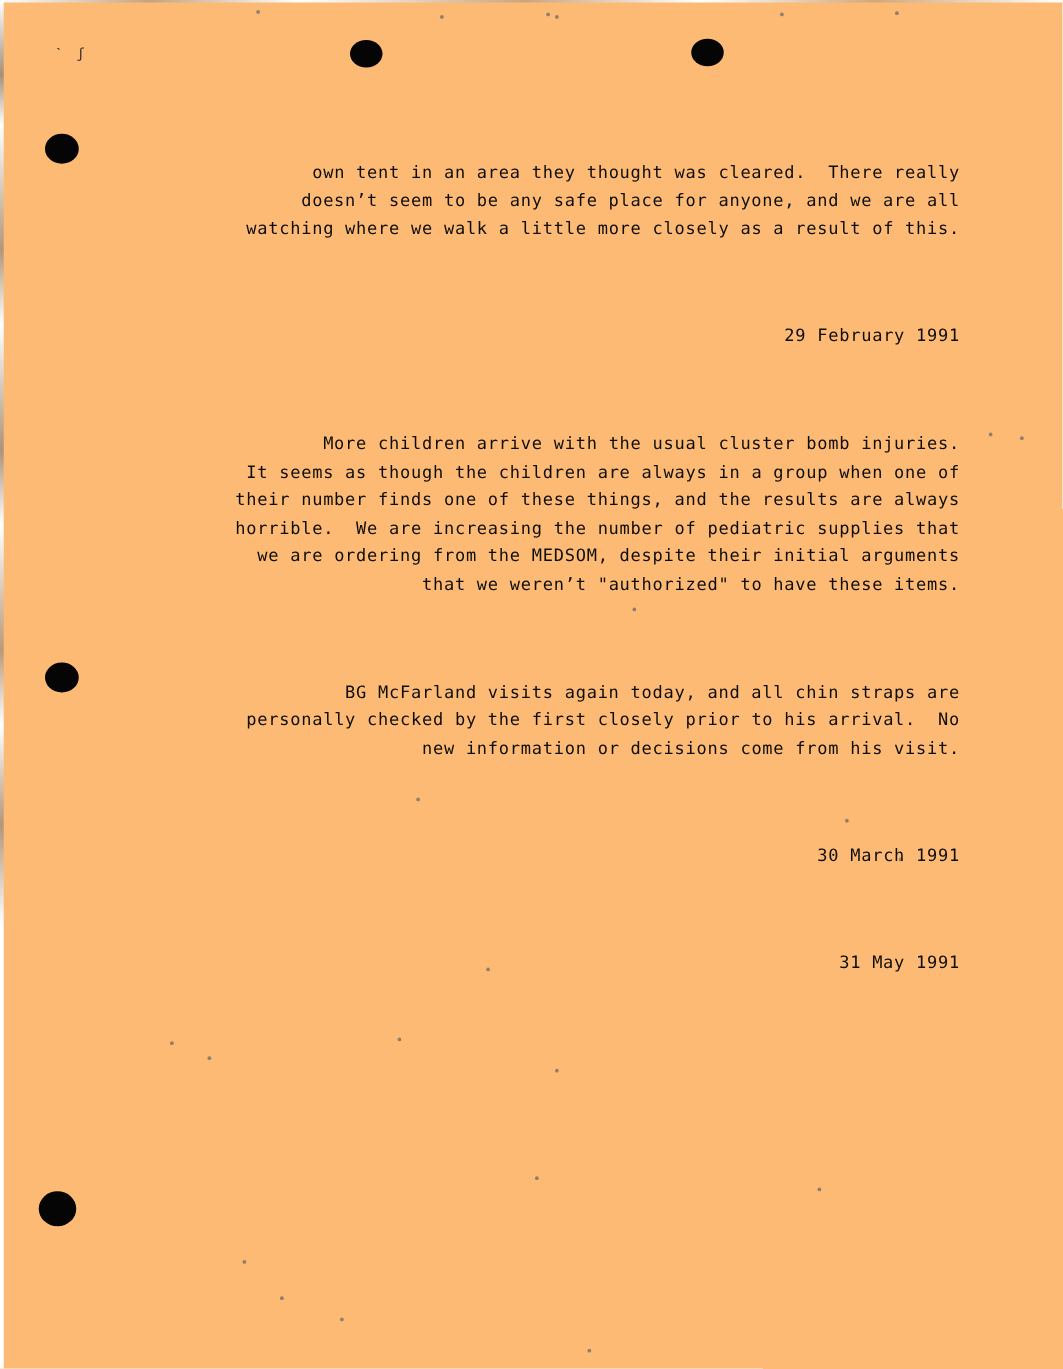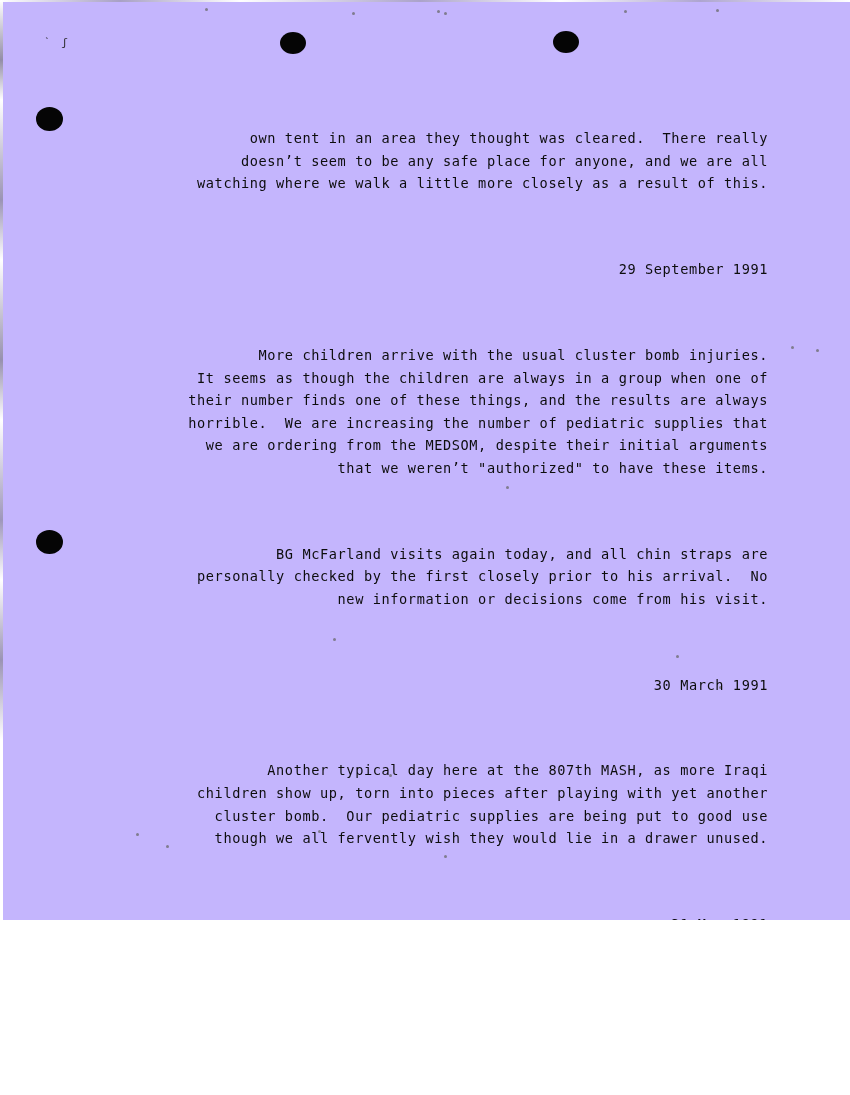--- a/index.html
+++ b/index.html
@@ -3,22 +3,22 @@
 <meta charset="utf-8">
 <style>
   html, body {
     margin: 0;
     padding: 0;
     background: #ffffff;
   }
   .page {
     position: relative;
     width: 850px;
-    height: 920px;
-    background: #c4b5fd;
+    height: 1095px;
+    background: #fdba74;
     overflow: hidden;
     font-family: "DejaVu Sans Mono", "Liberation Mono", monospace;
   }
 
   
   .edge-left {
     position: absolute;
     left: 0;
     top: 0;
     width: 3px;
@@ -134,31 +134,27 @@
   <div class="speck" style="left:654px; top:950px; width:3px; height:3px;"></div>
   <div class="speck" style="left:194px; top:1008px; width:3px; height:3px;"></div>
   <div class="speck" style="left:224px; top:1037px; width:3px; height:3px;"></div>
   <div class="speck" style="left:272px; top:1054px; width:3px; height:3px;"></div>
   <div class="speck" style="left:470px; top:1079px; width:3px; height:3px;"></div>
 
   <div class="body-text">
     <p class="para">own tent in an area they thought was cleared.  There really
 doesn’t seem to be any safe place for anyone, and we are all
 watching where we walk a little more closely as a result of this.</p>
-    <p class="datestamp">29 September 1991</p>
+    <p class="datestamp">29 February 1991</p>
     <p class="para">      More children arrive with the usual cluster bomb injuries.
 It seems as though the children are always in a group when one of
 their number finds one of these things, and the results are always
 horrible.  We are increasing the number of pediatric supplies that
 we are ordering from the MEDSOM, despite their initial arguments
 that we weren’t "authorized" to have these items.</p>
     <p class="para">      BG McFarland visits again today, and all chin straps are
 personally checked by the first closely prior to his arrival.  No
 new information or decisions come from his visit.</p>
     <p class="datestamp">30 March 1991</p>
-    <p class="para">      Another typical day here at the 807th MASH, as more Iraqi
-children show up, torn into pieces after playing with yet another
-cluster bomb.  Our pediatric supplies are being put to good use
-though we all fervently wish they would lie in a drawer unused.</p>
     <p class="datestamp">31 May 1991</p>
   </div>
 
 </div>
 
 </body></html>

